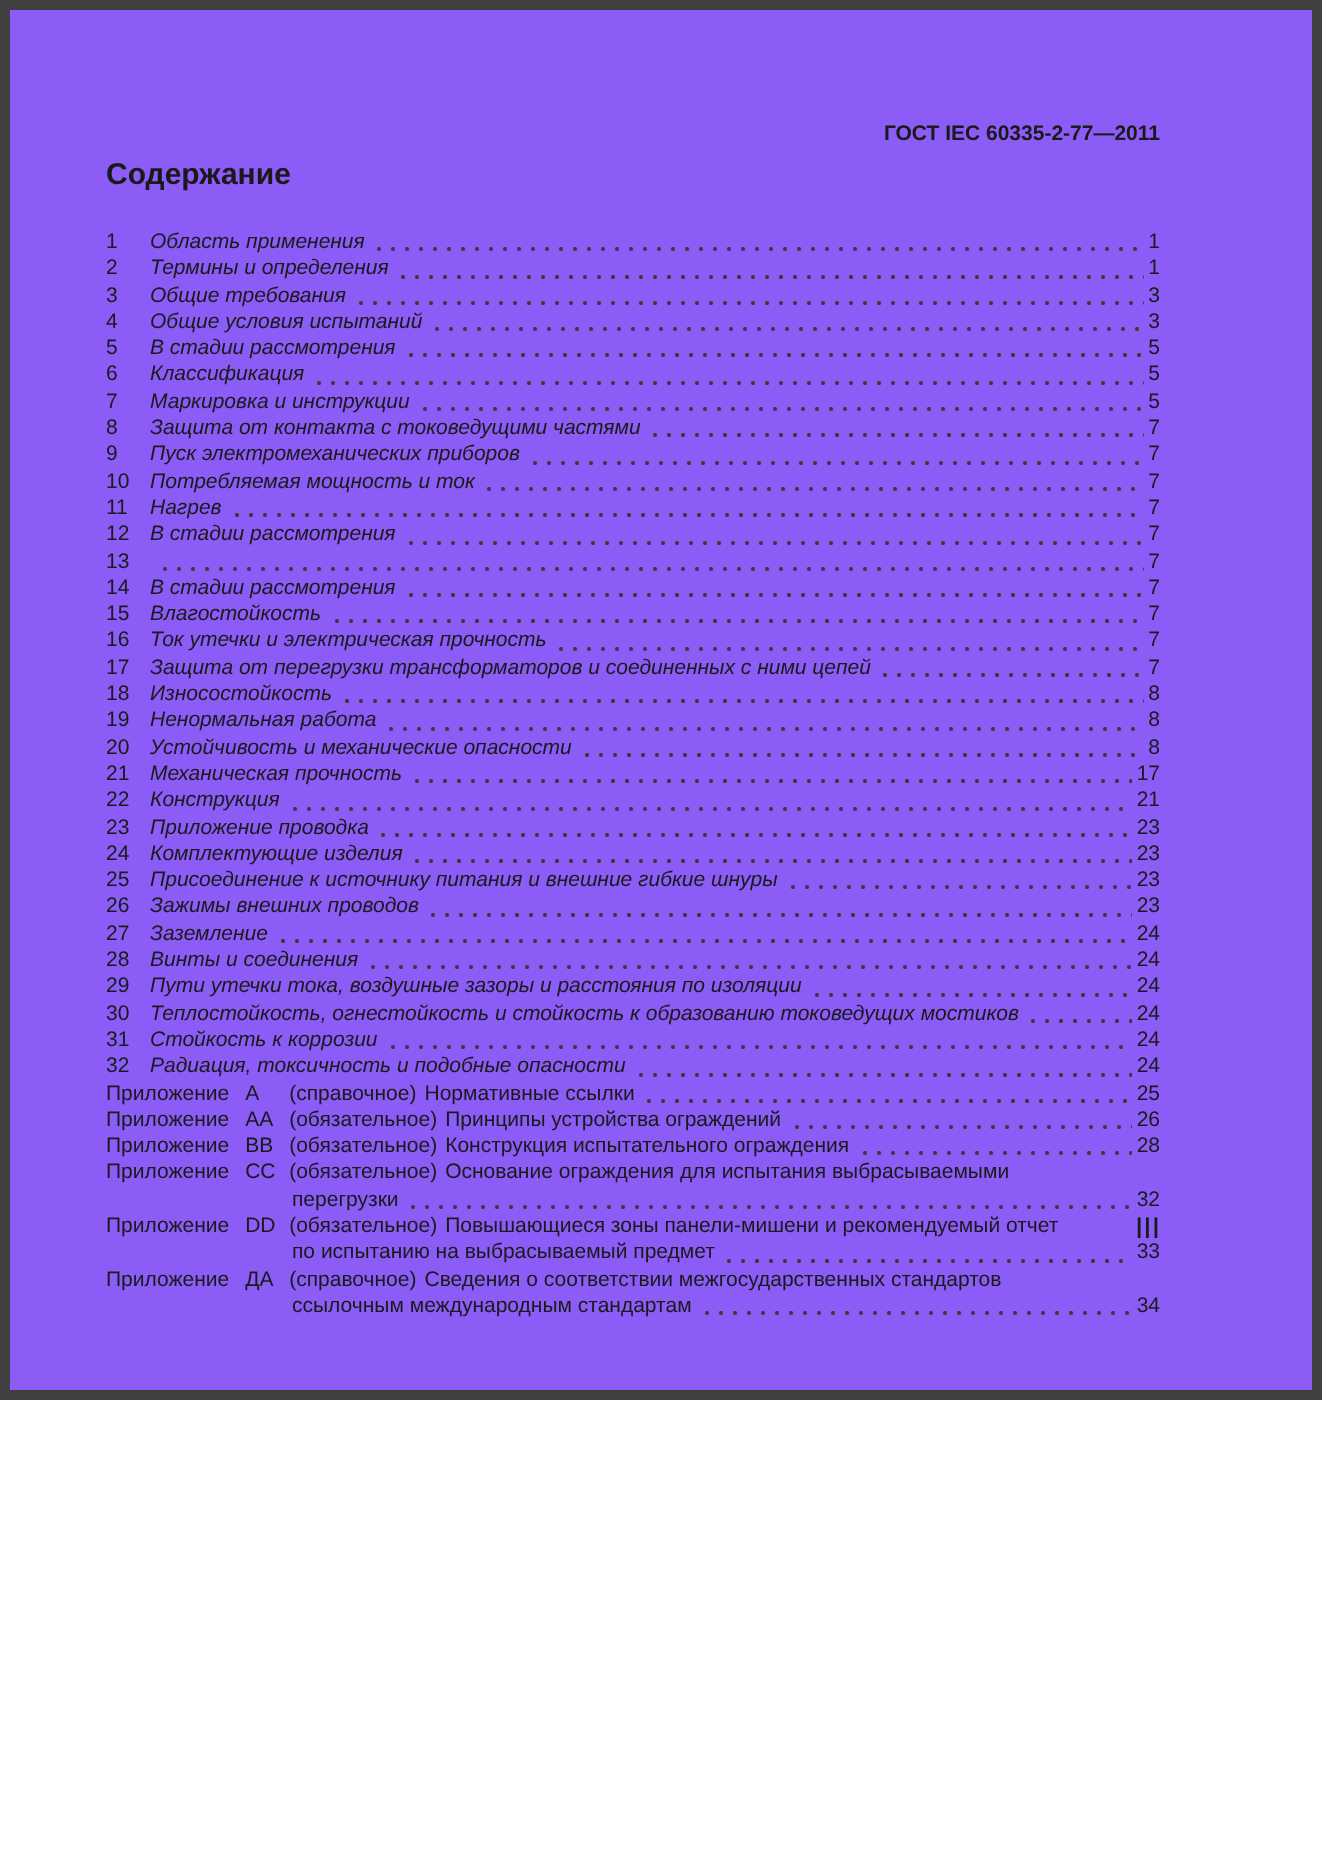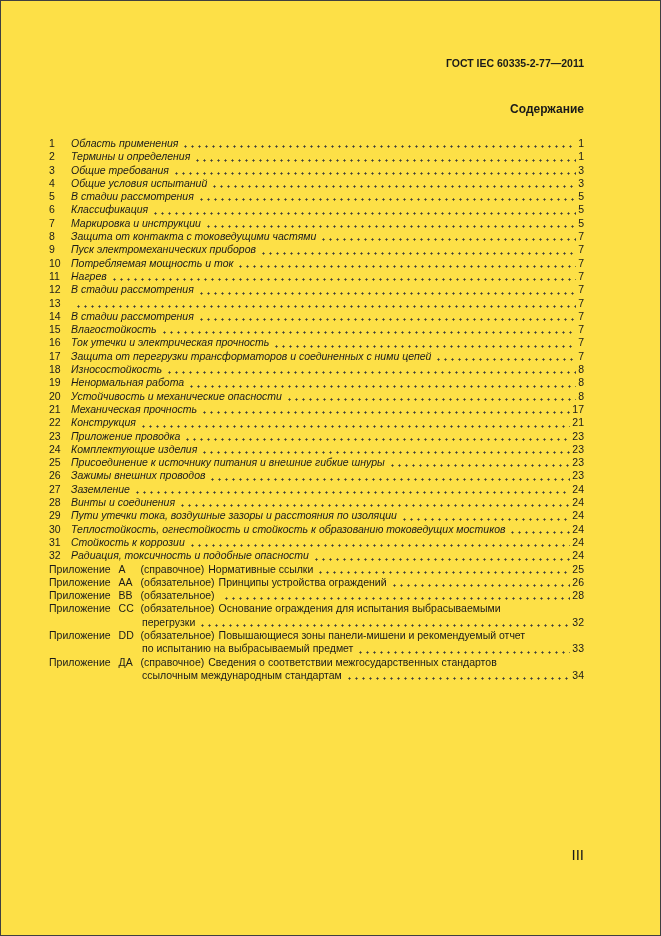--- a/index.html
+++ b/index.html
@@ -1,39 +1,39 @@
 <!DOCTYPE html>
 <html><head>
 <meta charset="utf-8">
 <style>
   html, body { margin: 0; padding: 0; background: #ffffff; }
   body { font-family: "Liberation Sans", sans-serif; color: #1a1a1a; }
   .page {
     position: relative;
     width: 661px;
-    height: 936px;
+    height: 700px;
     box-sizing: border-box;
-    background: #fde047;
-    border: 1px solid #404040;
+    background: #8b5cf6;
+    border: 5px solid #404040;
     overflow: hidden;
   }
   .content { padding: 56px 76px 0 48px; }
   .doc-header {
     text-align: right;
     font-weight: bold;
     font-size: 10.5px;
     line-height: 13px;
     white-space: nowrap;
   }
   .doc-title {
-    text-align: right;
+    text-align: left;
     font-weight: bold;
-    font-size: 12px;
+    font-size: 15px;
     line-height: 15px;
-    margin-top: 32px;
+    margin-top: 6px;
   }
   .toc {
     margin-top: 20px;
     font-size: 10.5px;
     line-height: 13.3px;
   }
   .toc-row { display: flex; }
   .toc-num { flex: 0 0 22px; white-space: nowrap; }
   .toc-title { white-space: nowrap; font-style: italic; }
   .toc-page { white-space: nowrap; }
@@ -276,20 +276,21 @@
           <span class="annex-code">АА</span>
           <span class="annex-note">(обязательное)</span>
           <span class="annex-text">Принципы устройства ограждений</span>
           <span class="leader"></span>
           <span class="toc-page">26</span>
         </div>
         <div class="toc-row">
           <span class="annex-prefix">Приложение</span>
           <span class="annex-code">ВВ</span>
           <span class="annex-note">(обязательное)</span>
+          <span class="annex-text">Конструкция испытательного ограждения</span>
           <span class="leader"></span>
           <span class="toc-page">28</span>
         </div>
         <div class="toc-row">
           <span class="annex-prefix">Приложение</span>
           <span class="annex-code">СС</span>
           <span class="annex-note">(обязательное)</span>
           <span class="annex-text">Основание ограждения для испытания выбрасываемыми</span>
         </div>
         <div class="toc-row toc-cont">

